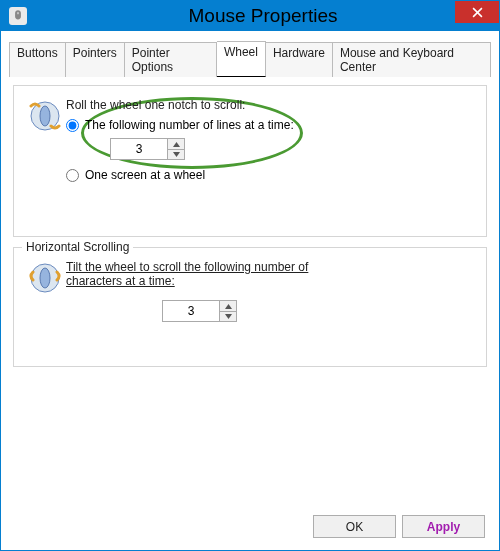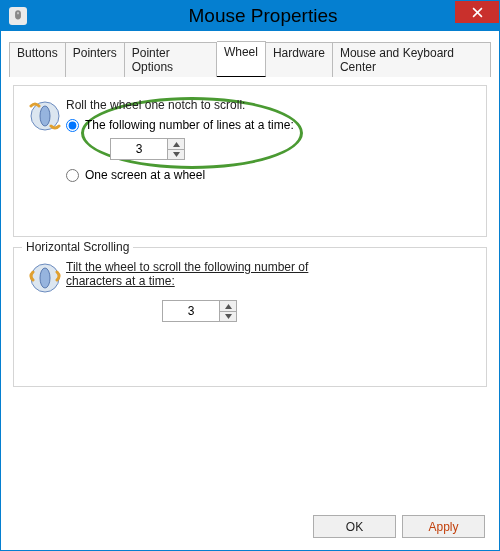--- a/index.html
+++ b/index.html
@@ -25,21 +25,21 @@
   .radio-row { display: flex; align-items: center; margin: 4px 0 4px 0; }
   .radio { width: 13px; height: 13px; margin-right: 6px; }
   .spinner-wrap { display: flex; align-items: center; margin: 6px 0 8px 44px; }
   .spinner { width: 58px; height: 22px; border: 1px solid #aaa; text-align: center; background:#fff; }
   .spin-btns { display: flex; flex-direction: column; border: 1px solid #aaa; border-left: none; }
   .spin-btn { width: 16px; height: 10px; display:flex; align-items:center; justify-content:center; background:#f0f0f0; font-size:8px; line-height:1; }
   .spin-btn + .spin-btn { border-top: 1px solid #aaa; }
   .ellipse { position: absolute; border: 3px solid #4a9a32; border-radius: 50%; pointer-events: none; }
   .btnbar { display: flex; justify-content: flex-end; gap: 6px; padding: 8px 6px 4px 0; }
   .btn { width: 83px; height: 23px; border: 1px solid #adadad; background: #f0f0f0; cursor: default; display:flex; align-items:center; justify-content:center; color:#222; }
-  .btn.disabled { color: #c2410c; }
+  .btn.disabled { color: #a21caf; font-weight: bold; }
   .h-spinner-wrap { display: flex; align-items: center; margin: 12px 0 8px 96px; }
 </style>
 </head>
 <body>
 
 <div class="window">
   <div class="titlebar">
     <div class="title-icon">
       <svg viewBox="0 0 24 24" width="14" height="14">
           <path fill="#888" d="M12 2c-3 0-5 2-5 5v6c0 3 2 5 5 5s5-2 5-5V7c0-3-2-5-5-5zm0 3a1 1 0 011 1v2a1 1 0 11-2 0V6a1 1 0 011-1z"></path>
@@ -99,21 +99,21 @@
               </div>
             </div>
             <div class="radio-row">
               <input type="radio" class="radio" name="vscroll" style="">
               <span>One screen at a wheel</span>
             </div>
           </div>
         </div>
       </div>
 
-      <div class="group" style="height:140px;">
+      <div class="group" style="height:120px;">
         <div class="group-label">Horizontal Scrolling</div>
         <div class="row">
           <div class="icon-col">
             <svg class="wheel-svg" viewBox="0 0 32 32">
               <circle cx="16" cy="16" r="14" fill="#dce6f0" stroke="#6b8bbf" stroke-width="1"></circle>
               <path d="M16 6 a5 10 0 0 1 0 20 a5 10 0 0 1 0 -20" fill="#96b4de" stroke="#5a7ab0"></path>
               <path d="M4 10 Q0 14 4 18" stroke="#e0a030" stroke-width="3" fill="none" stroke-linecap="round"></path>
               <path d="M28 10 Q32 14 28 18" stroke="#e0a030" stroke-width="3" fill="none" stroke-linecap="round"></path>
             </svg>
           </div>

